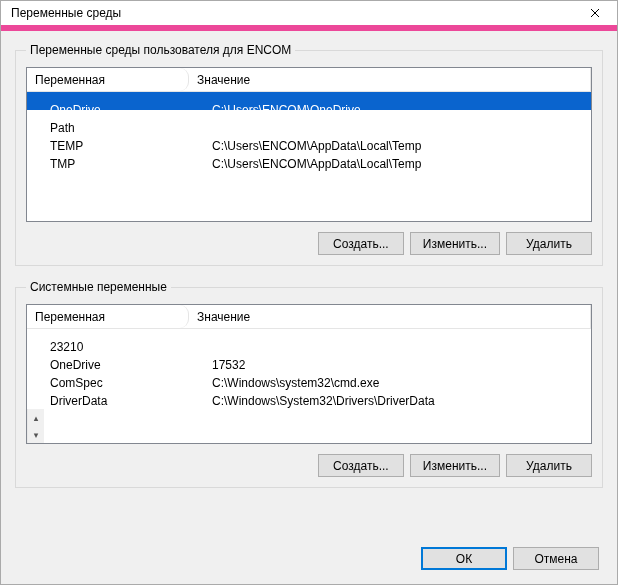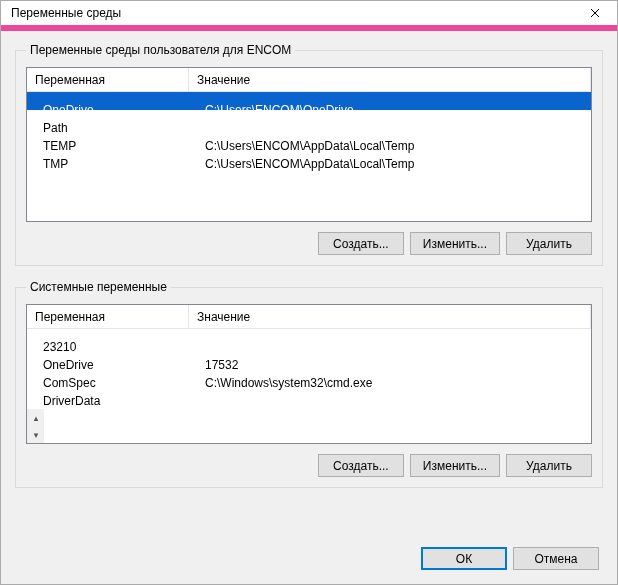--- a/index.html
+++ b/index.html
@@ -72,28 +72,28 @@
     border-right: 1px solid #e5e5e5;
   }
   .lb-body { flex: 1; overflow: hidden; }
   .row {
     display: flex;
     height: 18px;
     align-items: center;
     font-size: 12px;
   }
   .row .cell {
-    padding: 0 16px;
+    padding: 0 23px;
     white-space: nowrap;
     overflow: hidden;
     text-overflow: ellipsis;
     margin-top: 17px;
   }
   .row.selected { background: #0a64ce; color: #fff; }
-  .col-var  { width: 162px; }
+  .col-var  { width: 162px; border-radius: 9px; }
   .col-val  { flex: 1; }
   .sys .col-var { width: 162px; }
   .scroll-wrap { position: relative; display:flex; }
   .scrollbar {
     width: 17px;
     background: #f0f0f0;
     border-left: 1px solid #e9e9e9;
     display: flex; flex-direction: column; justify-content: space-between;
   }
   .sb-btn {
@@ -195,20 +195,21 @@
             <div class="row">
               <div class="cell col-var">OneDrive</div>
               <div class="cell col-val">17532</div>
             </div>
             <div class="row">
               <div class="cell col-var">ComSpec</div>
               <div class="cell col-val">C:\Windows\system32\cmd.exe</div>
             </div>
             <div class="row">
               <div class="cell col-var">DriverData</div>
+              <div class="cell col-val">C:\Windows\System32\Drivers\DriverData</div>
             </div>
             <div class="row">
               <div class="cell col-var">NUMBER_OF_PROCESSORS</div>
               <div class="cell col-val">32</div>
             </div>
           </div>
       </div>
       <div class="scrollbar">
         <div class="sb-btn">▴</div>
         <div class="sb-thumb"></div>

